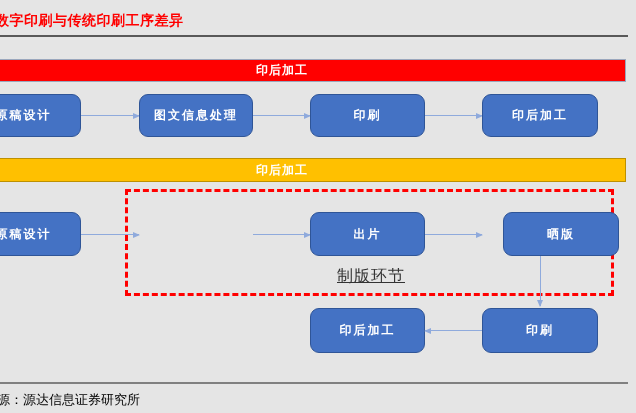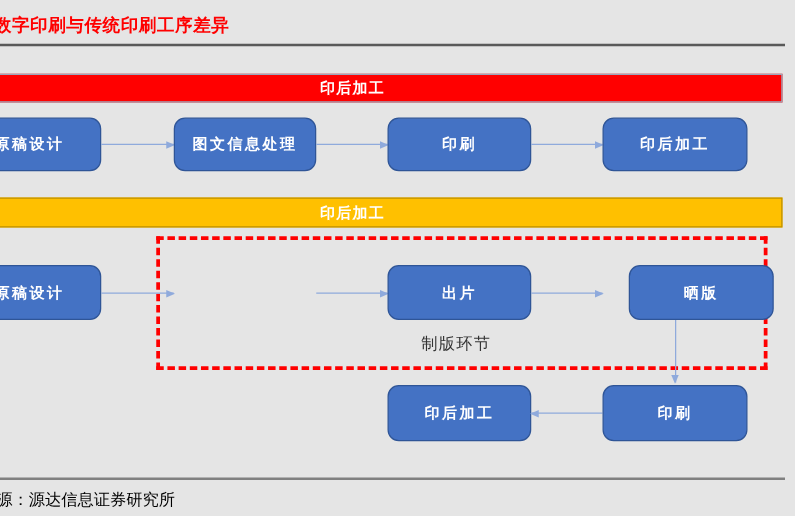--- a/index.html
+++ b/index.html
@@ -37,22 +37,22 @@
   .harrow .head-l{position:absolute;left:-1px;top:-3.5px;width:0;height:0;
     border-right:7px solid var(--arrow);border-top:3px solid transparent;border-bottom:3px solid transparent;}
   .varrow{position:absolute;width:0;border-left:1px solid var(--arrow);}
   .varrow .head-d{position:absolute;bottom:-1px;left:-4px;width:0;height:0;
     border-top:7px solid var(--arrow);border-left:3.5px solid transparent;border-right:3.5px solid transparent;}
   .dashed-region{
     position:absolute;left:125px;top:189px;width:489px;height:107px;box-sizing:border-box;
     border:3px dashed var(--dashed_red);
   }
   .group-label{
-    position:absolute;left:337px;top:266px;font-size:13px;color:#333;
-    letter-spacing:1px;white-space:nowrap;
+    position:absolute;left:337px;top:266px;font-size:16px;color:#333;
+    letter-spacing:1px;white-space:nowrap;text-decoration:underline;
   }
   .source-note{
     position:absolute;left:-3px;top:391px;font-size:13px;color:#000;white-space:nowrap;
   }
 </style>
 </head>
 <body>
 
 <div class="canvas">
 

